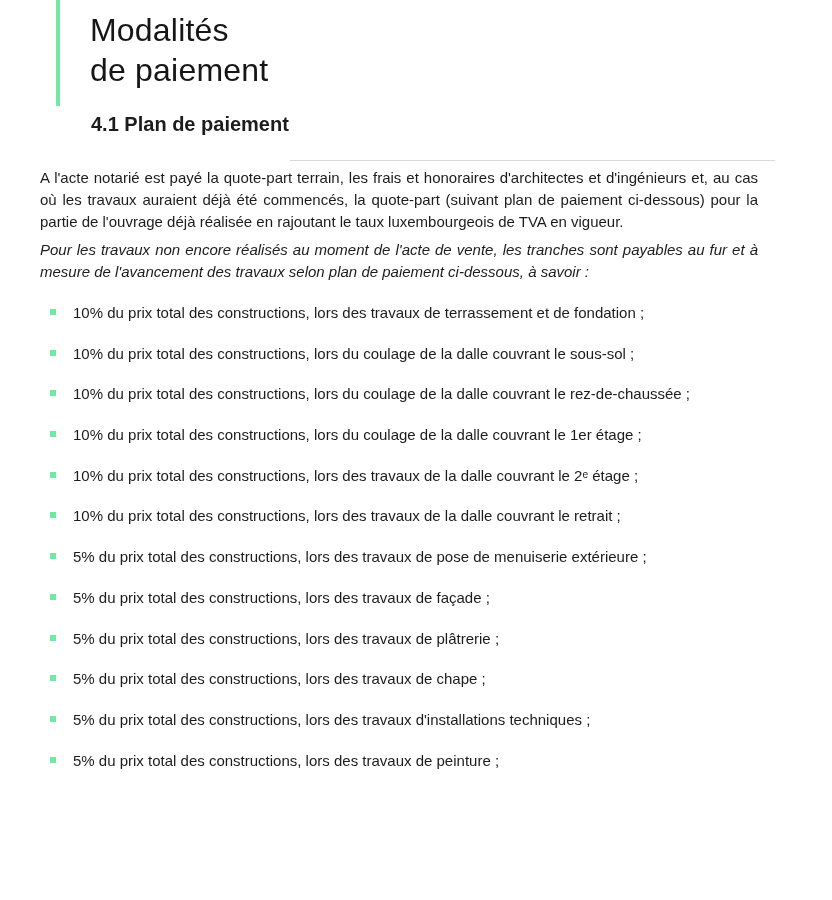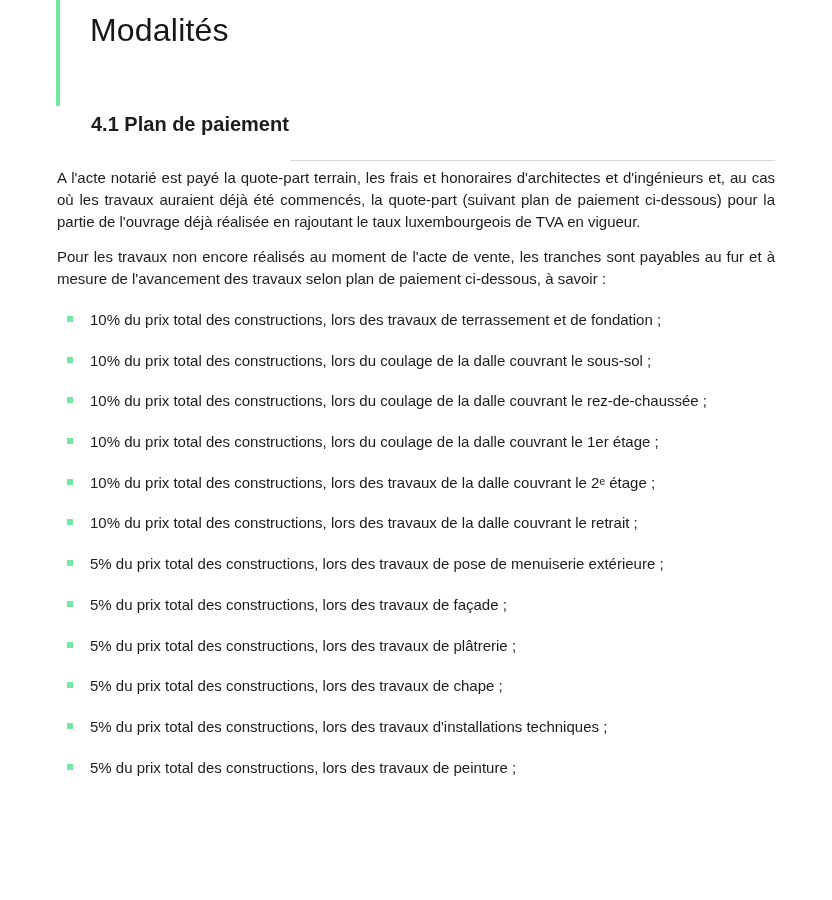--- a/index.html
+++ b/index.html
@@ -24,25 +24,25 @@
   .section-heading {
     position: absolute; left: 91px; top: 111px;
     font-size: 20px; line-height: 26px; font-weight: 700; color: #1c1c1c;
   }
 
   .divider {
     position: absolute; left: 290px; top: 160px;
     width: 485px; height: 1px; background: #d9d9d9;
   }
 
-  .content { position: absolute; left: 57px; top: 167px; width: 718px; }
+  .content { position: absolute; left: 40px; top: 167px; width: 718px; }
   .para {
     font-size: 15px; line-height: 22px; text-align: justify; color: #1c1c1c;
   }
-  .para + .para { margin-top: 13px; }
+  .para + .para { margin-top: 6px; font-style: italic; }
 
   .payment-list { list-style: none; margin-top: 19px; }
   .payment-item {
     position: relative; padding-left: 33px; line-height: 22px;
     font-size: 15px; color: #1c1c1c; margin-bottom: 18.7px;
   }
   .payment-item:last-child { margin-bottom: 0; }
   .bullet {
     position: absolute; left: 10px; top: 7px;
     width: 6px; height: 6px; background: var(--accent, #70e9a2);
@@ -51,20 +51,21 @@
 </style>
 </head>
 <body>
 
 <div class="page">
 
   <div class="title-block">
     <div class="accent-bar"></div>
     <h1 class="doc-title">
       <span class="title-line">Modalités</span>
+      <span class="title-line">de paiement</span>
     </h1>
   </div>
 
   <h2 class="section-heading">4.1 Plan de paiement</h2>
 
   <div class="divider"></div>
 
   <div class="content">
     <p class="para">A l'acte notarié est payé la quote-part terrain, les frais et honoraires d'architectes et d'ingénieurs et, au cas où les travaux auraient déjà été commencés, la quote-part (suivant plan de paiement ci-dessous) pour la partie de l'ouvrage déjà réalisée en rajoutant le taux luxembourgeois de TVA en vigueur.</p>
     <p class="para">Pour les travaux non encore réalisés au moment de l'acte de vente, les tranches sont payables au fur et à mesure de l'avancement des travaux selon plan de paiement ci-dessous, à savoir :</p>

